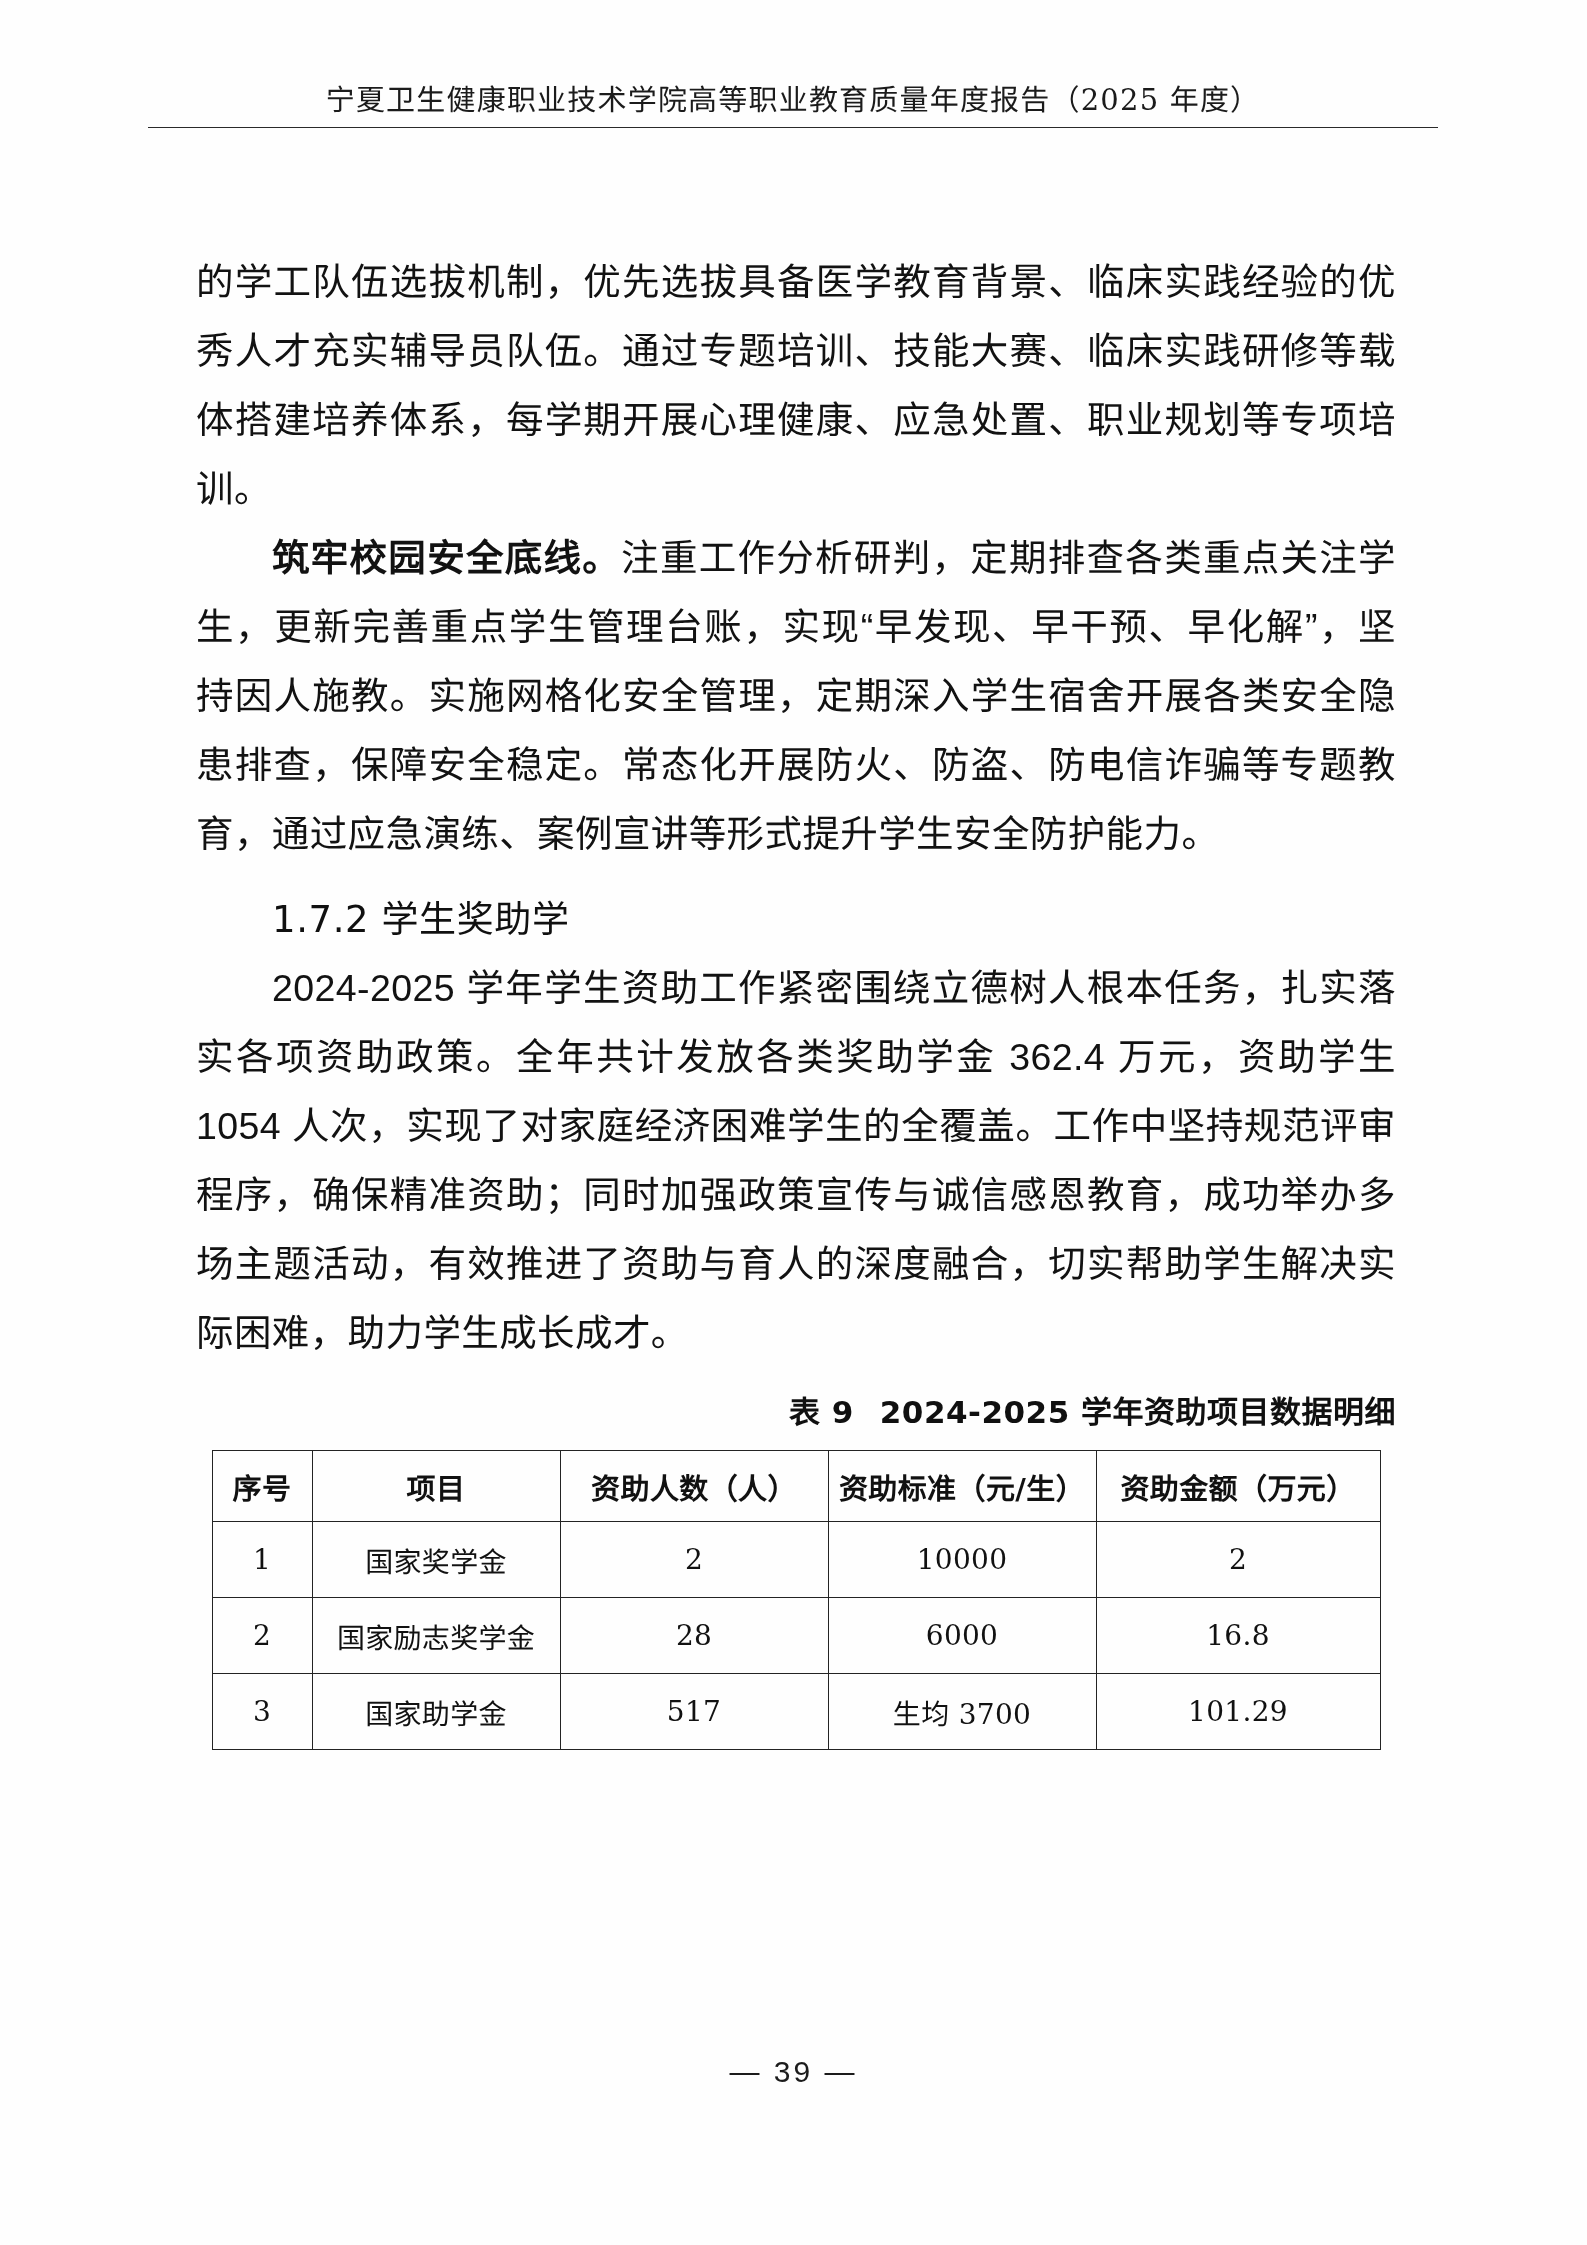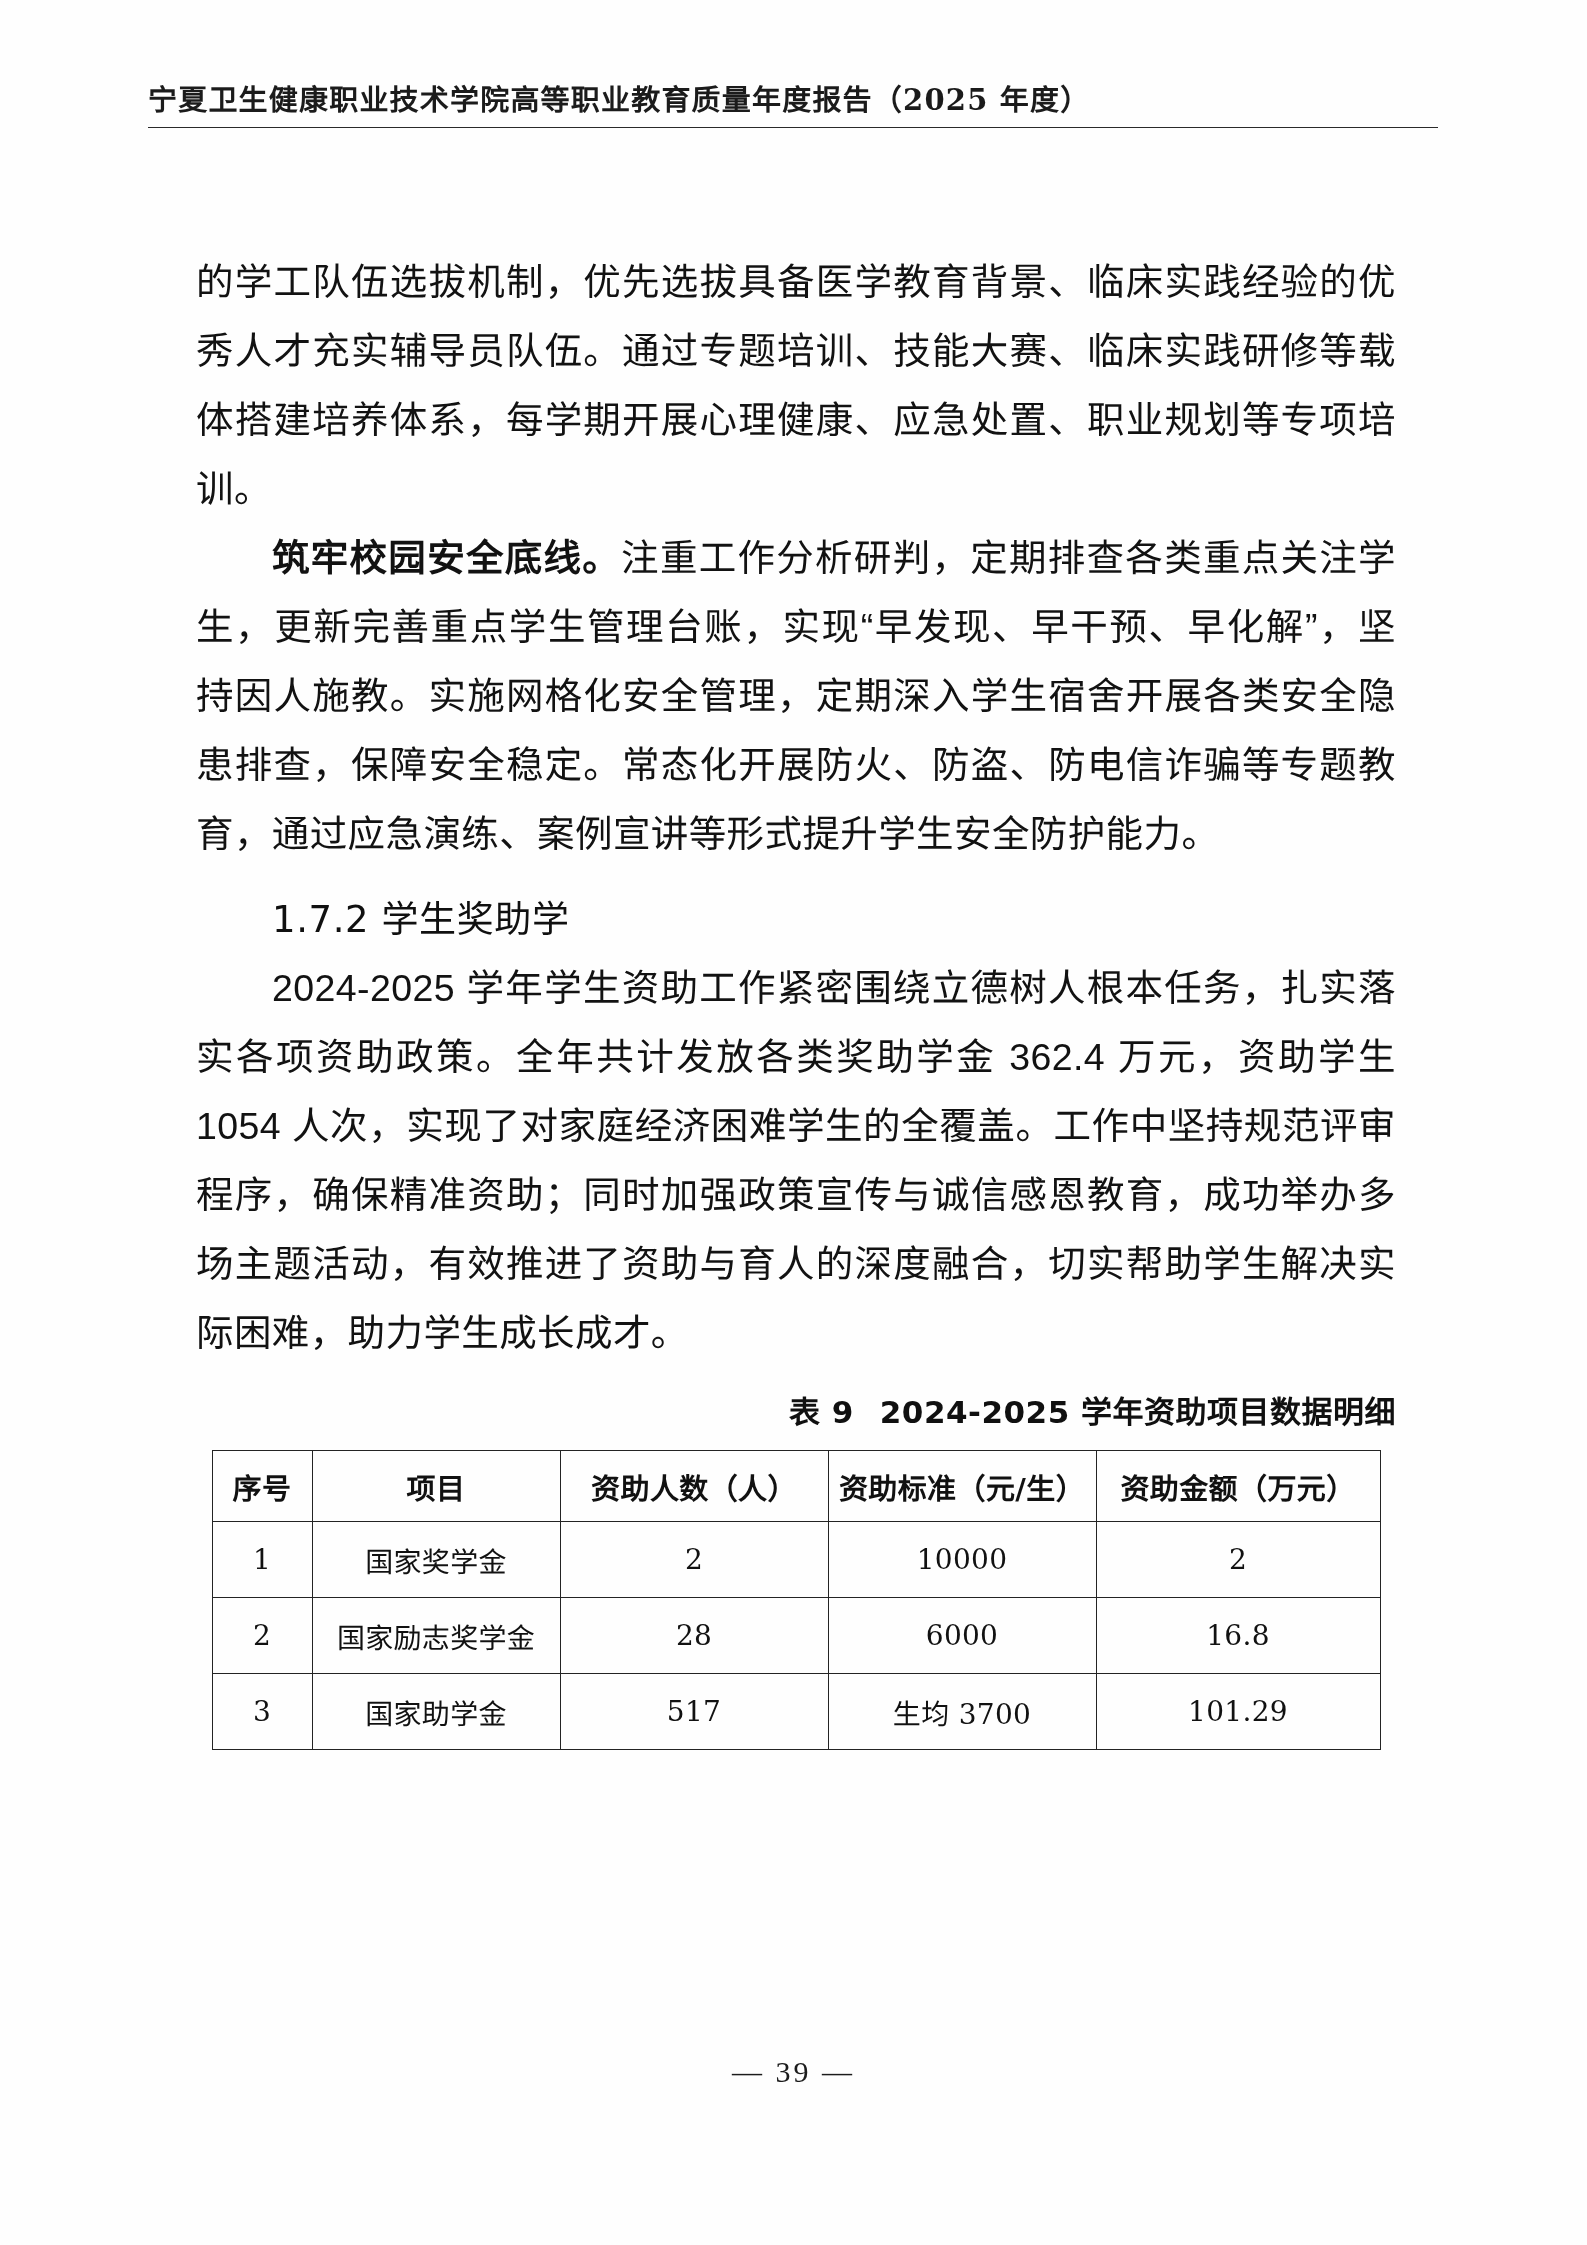--- a/index.html
+++ b/index.html
@@ -28,23 +28,23 @@
     position: absolute;
     left: 148px;
     top: 82px;
     width: 1290px;
   }
   .header-text {
     font-family: "DejaVu Serif", "Liberation Serif", serif;
     font-size: 29px;
     letter-spacing: 1.2px;
     color: #1b1b1b;
+    text-align: center;
     line-height: 1.25;
     white-space: nowrap;
-    font-weight: bold;
   }
   .header-rule {
     margin-top: 9px;
     border-bottom: 1.6px solid #2a2a2a;
     width: 100%;
   }
 
   
   .body-area {
     position: absolute;
@@ -136,21 +136,21 @@
   
   .footer {
     position: absolute;
     left: 0;
     right: 0;
     top: 2055px;
     text-align: center;
     font-size: 30px;
     letter-spacing: 3px;
     color: #1c1c1c;
-    font-family: Liberation Serif, serif;
+    font-family: Liberation Sans, sans-serif;
   }
 </style>
 </head>
 <body>
 
 <div class="page">
 
   <div class="header-block">
     <div class="header-text">宁夏卫生健康职业技术学院高等职业教育质量年度报告（2025 年度）</div>
     <div class="header-rule"></div>

